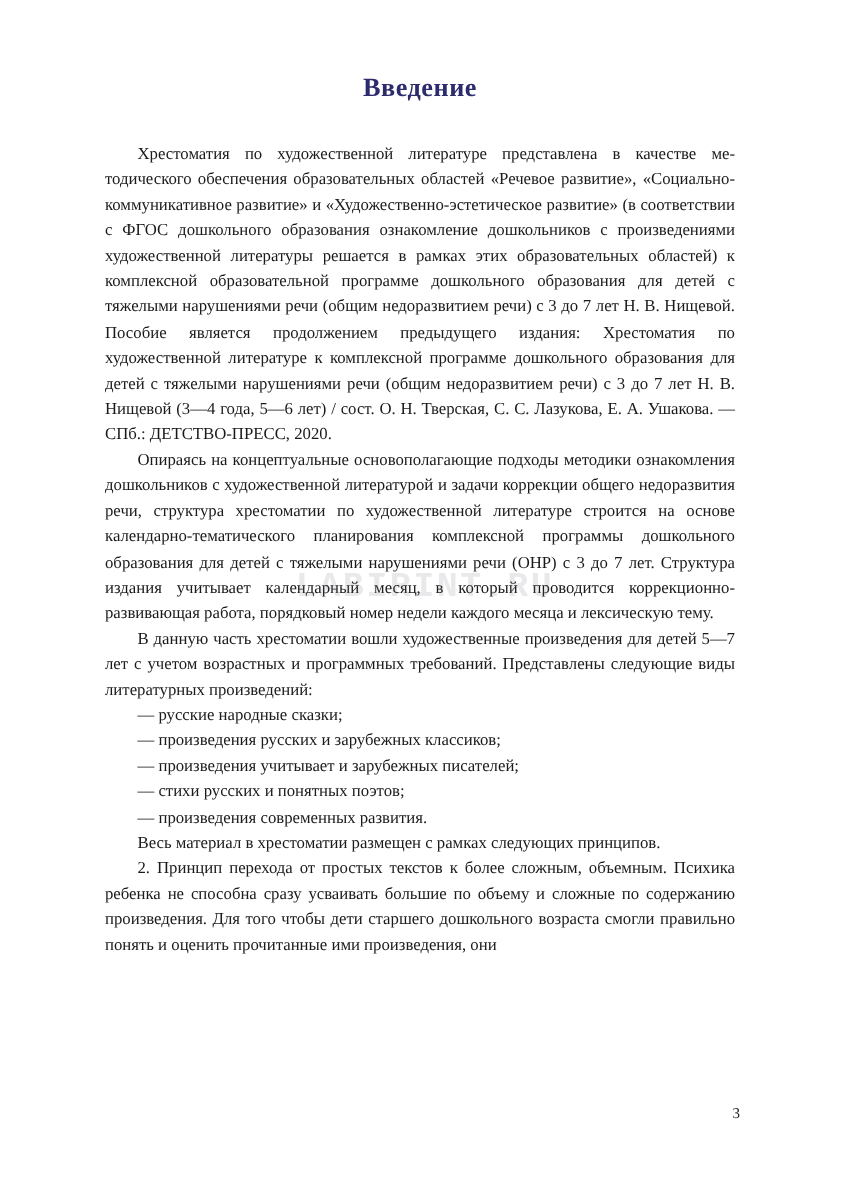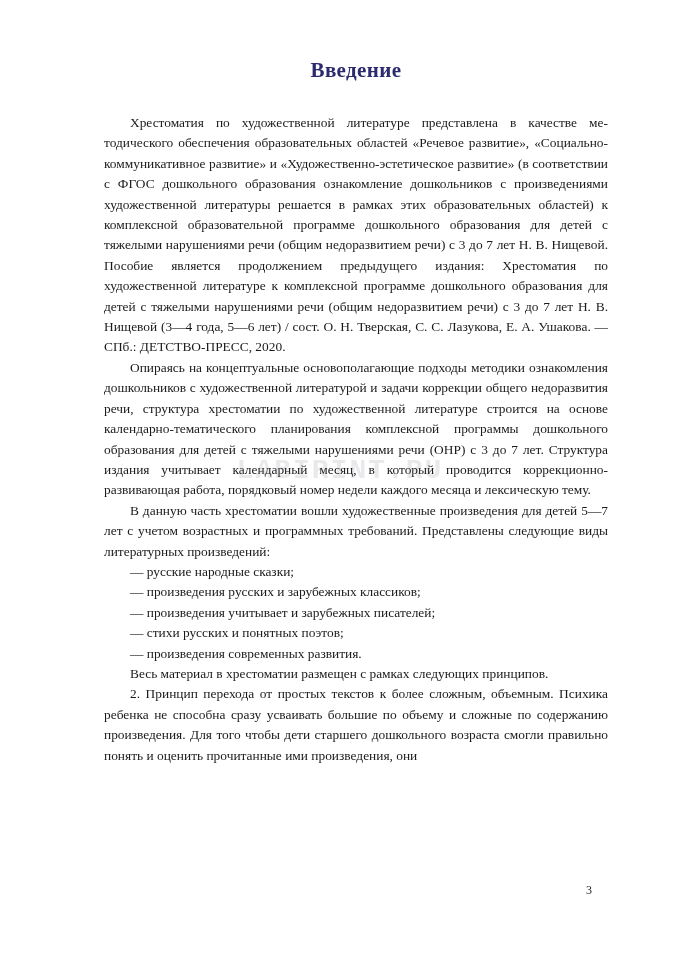--- a/index.html
+++ b/index.html
@@ -11,21 +11,21 @@
     position: relative;
     width: 680px;
     height: 960px;
     background: #ffffff;
     overflow: hidden;
     font-family: "Liberation Serif", serif;
     color: #1a1a1a;
   }
   .content {
     position: absolute;
-    left: 104px;
+    left: 84px;
     top: 58px;
     width: 504px;
   }
   .doc-title {
     text-align: center;
     font-family: "Liberation Serif", serif;
     font-weight: bold;
     font-size: 21px;
     color: #2b2b6e;
     letter-spacing: 0.4px;

